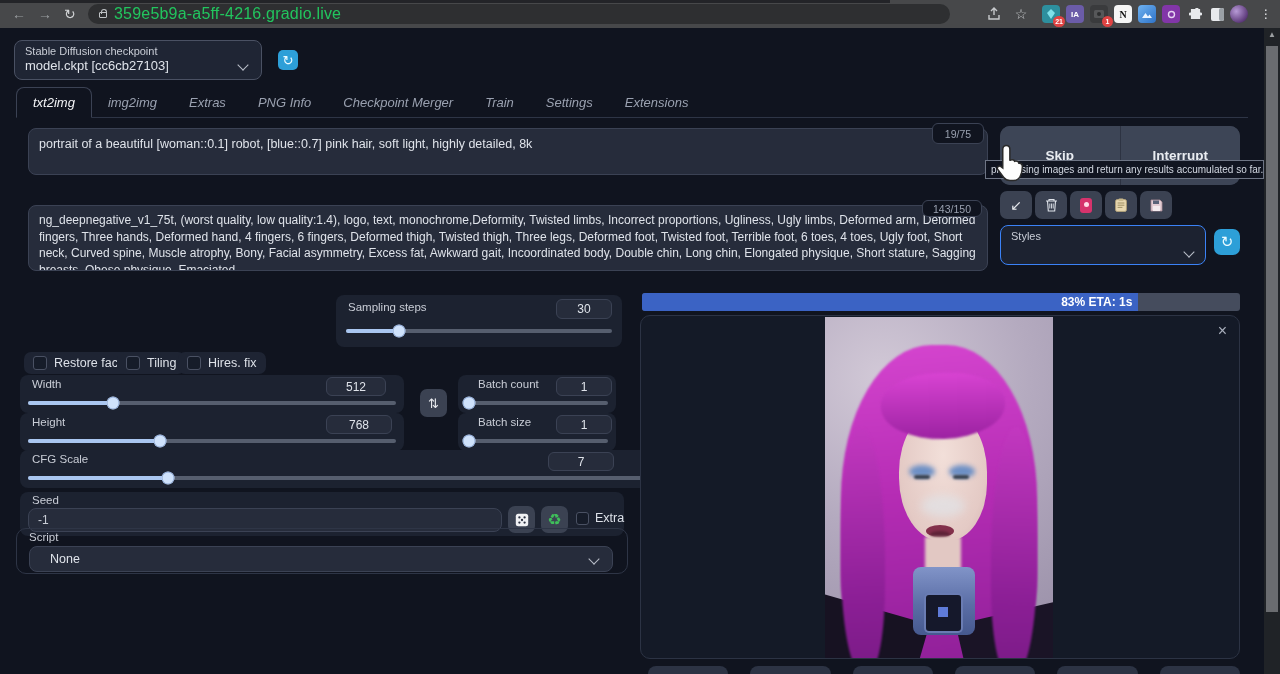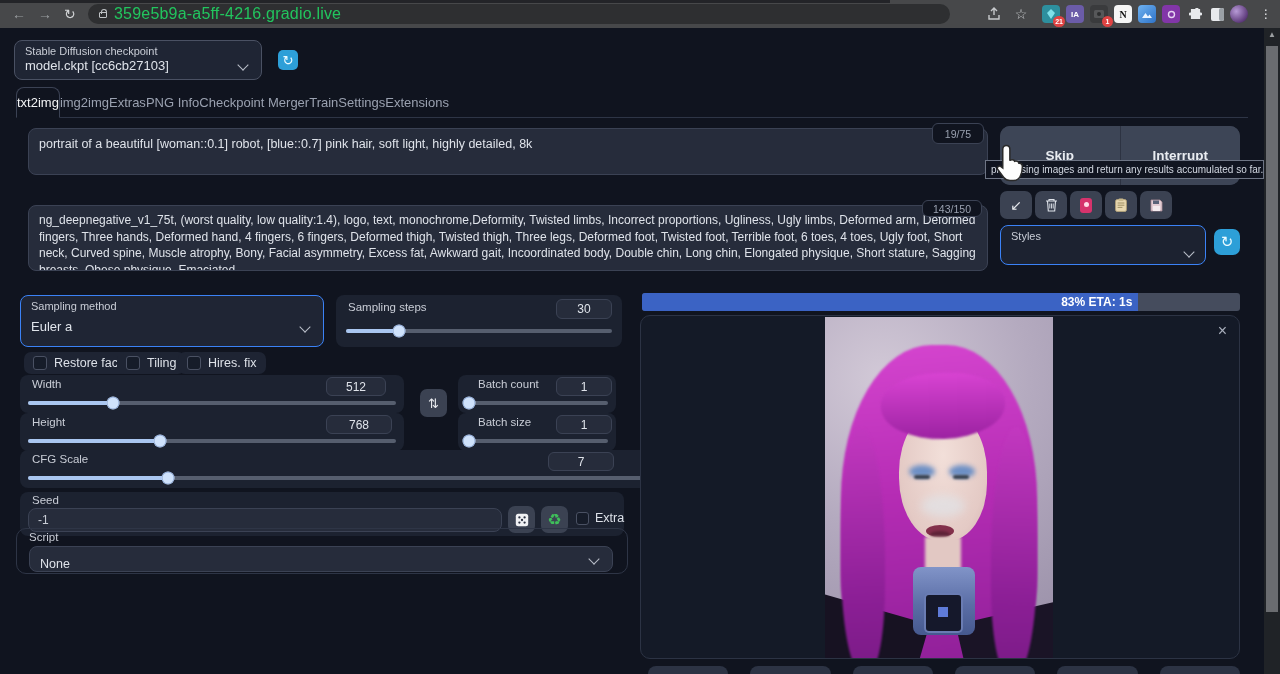--- a/index.html
+++ b/index.html
@@ -26,21 +26,21 @@
 
   .panel { position:absolute; background:#1f2534; border:1px solid #3b82f6; border-radius:8px; }
   .panel .plabel { font-size:11px; color:#c9cdd6; padding:4px 10px 0; }
   .pvalue { font-size:13px; color:#dfe3ea; padding:1px 10px 0; }
   .chev { position:absolute; width:8px; height:8px; border-right:1.6px solid #b9bec9; border-bottom:1.6px solid #b9bec9;
     transform:rotate(45deg); }
   .refresh-btn { position:absolute; background:#2d9fd8; border-radius:5px; color:#eafaff; display:flex; align-items:center; justify-content:center; }
 
   
   .tabs { position:absolute; left:16px; top:60px; width:1232px; display:flex; align-items:flex-end; border-bottom:1px solid #2e3546; height:30px; }
-  .tab { font-size:13px; color:#9aa1b0; padding:7px 0; cursor:default; }
+  .tab { font-size:13px; color:#9aa1b0; padding:7px 16px; cursor:default;font-style:italic; }
   .tab.active { color:#f3f4f6; border:1px solid #3b4254; border-bottom:1px solid #10141f; border-radius:8px 8px 0 0; margin-bottom:-1px; background:#10141f; }
 
   
   .txtbox { position:absolute; background:#262c3b; border:1px solid #3b4254; border-radius:8px; padding:8px 10px;
     color:#dfe3ea; overflow:hidden; }
   .counter { position:absolute; background:#10141f; border:1px solid #3b4254; border-radius:6px; font-size:10.5px; color:#9aa1b0;
     display:flex; align-items:center; justify-content:center; z-index:3; }
 
   
   .btn-group { position:absolute; left:1000px; top:98px; width:240px; height:59px; background:#373e4e; border-radius:10px; display:flex; overflow:hidden; }
@@ -245,25 +245,20 @@
     <div class="refresh-btn" style="left:1214px;top:201px;width:26px;height:26px;font-size:15px;border-radius:7px">↻</div>
 
     <div class="tooltip">processing images and return any results accumulated so far.</div>
 
     <div class="cursor">
       <svg width="30" height="38" viewBox="0 0 24 30">
           <path d="M9 1 C10.8 1 11.9 2.2 11.9 4 L11.9 13.2 C12.3 12 15.2 11.9 15.7 13.6 C17.3 13 18.9 13.8 19.1 15.2 C20.7 15 21.9 15.9 21.9 17.9 C21.9 20.5 21.3 23.4 20.1 25.8 C19.1 27.8 17.1 29 14.7 29 L12 29 C10 29 8.2 28.2 7 26.6 L2.2 20.2 C1 18.6 3.2 16.7 4.8 17.9 L6.2 19 L6.2 4 C6.2 2.2 7.3 1 9 1 Z" fill="#fdfdfd" stroke="#2a2a2a" stroke-width="1.2"></path>
         </svg>
     </div>
 
-    <div class="panel" style="left:20px;top:267px;width:304px;height:52px">
-      <div class="plabel">Sampling method</div>
-      <div class="pvalue" style="padding-top:7px">Euler a</div>
-      <span class="chev" style="right:14px;top:27px"></span>
-    </div>
 
     <div class="blockpanel" style="left:336px;top:267px;width:286px;height:52px">
       <span class="plabel2" style="left:12px;top:6px">Sampling steps</span>
       <div class="numbox" style="right:10px;top:4px;width:56px;height:20px">30</div>
       <div class="slider" style="left: 10px; right: 10px; top: 34px; --pct: 20%;"></div>
     </div>
 
     <div class="checkwrap" style="left:24px;top:324px">
       <span class="check"></span>
       <span>Restore faces</span>
@@ -326,21 +321,21 @@
           <span>♻</span>
         </div>
       <div style="position:absolute;left:556px;top:19px;display:flex;gap:6px;align-items:center;font-size:12.5px;color:#dde1e8">
         <span class="check" style="width:13px;height:13px"></span>
         <span>Extra</span>
       </div>
     </div>
 
     <div style="position:absolute;left:16px;top:500px;width:612px;height:46px;border:1px solid #2e3546;border-radius:10px">
       <span class="plabel2" style="position:absolute;left:12px;top:2px;font-size:11.5px;color:#c9cdd6">Script</span>
-      <div style="position:absolute;left:12px;top:17px;width:584px;height:26px;background:#262c3b;border:1px solid #3b4254;border-radius:8px;display:flex;align-items:flex-end;padding-left:10px;font-size:12.5px;color:#dfe3ea">
+      <div style="position:absolute;left:12px;top:17px;width:584px;height:26px;background:#262c3b;border:1px solid #3b4254;border-radius:8px;display:flex;align-items:center;padding-left:20px;font-size:12.5px;color:#dfe3ea">
         <span>None</span>
         <span class="chev" style="right:14px;top:8px"></span>
       </div>
     </div>
 
     <div class="progress-track">
       <div class="progress-fill" style="--pct: 83%;">
         <span class="progress-text">83% ETA: 1s</span>
       </div>
     </div>

